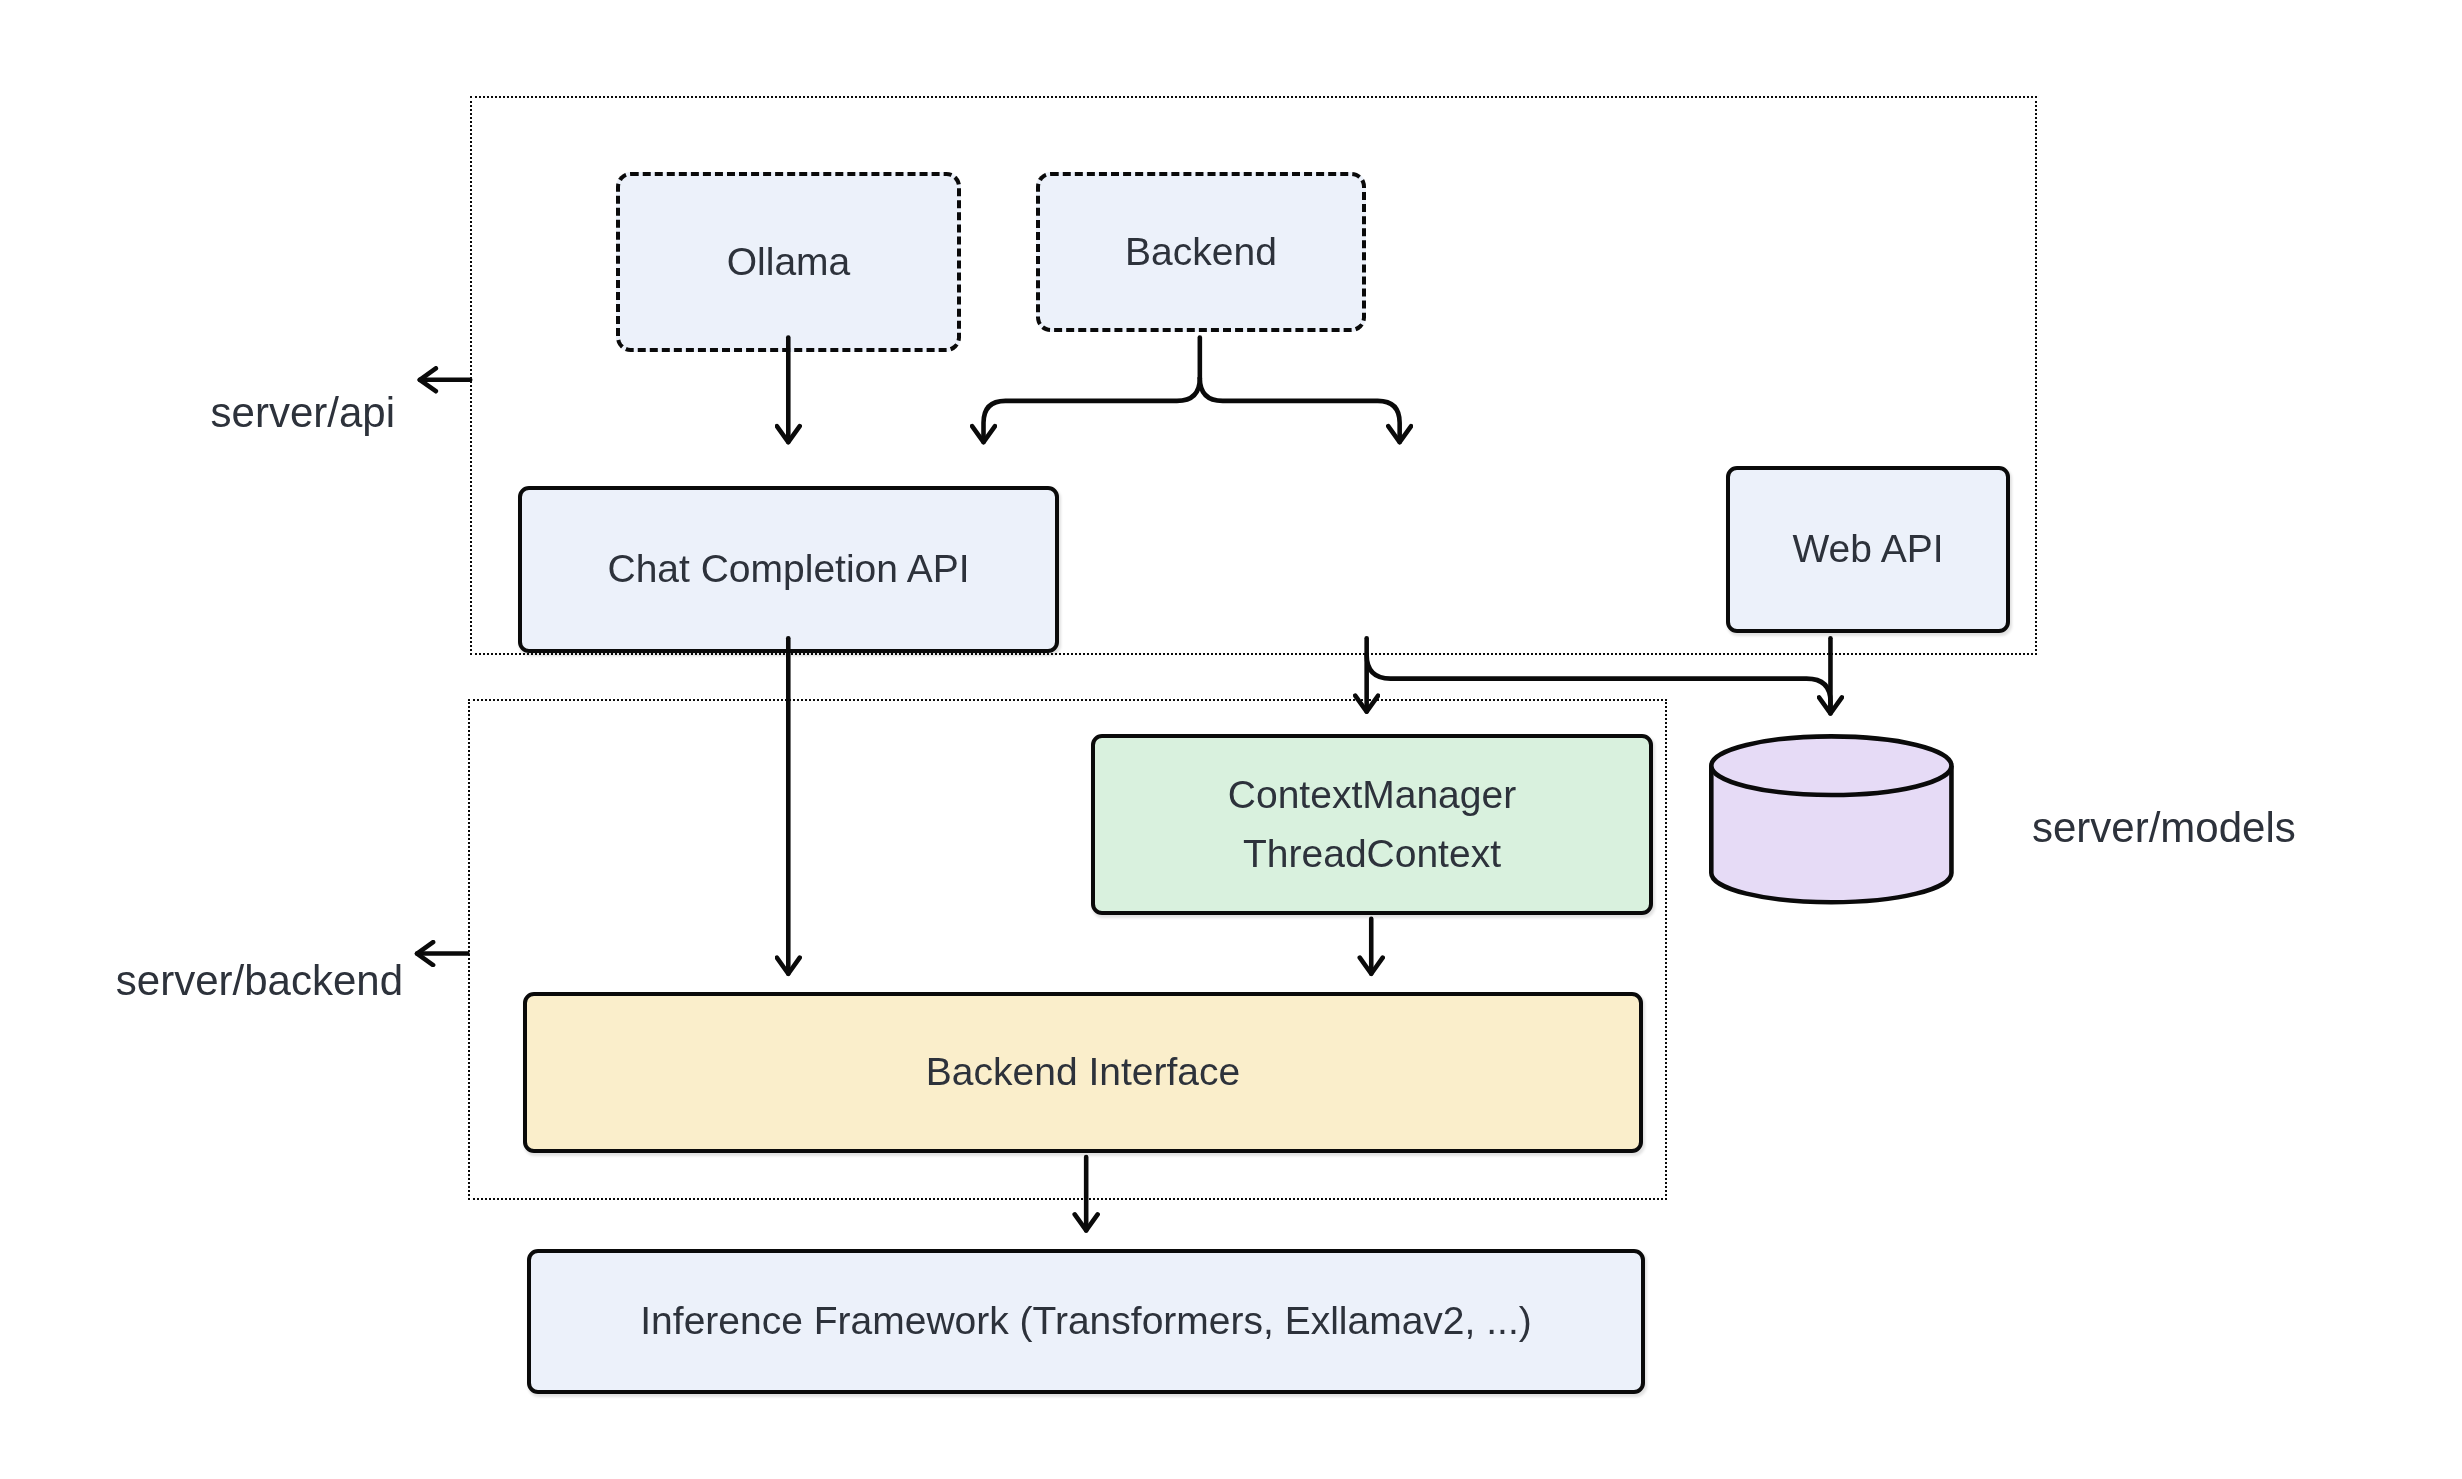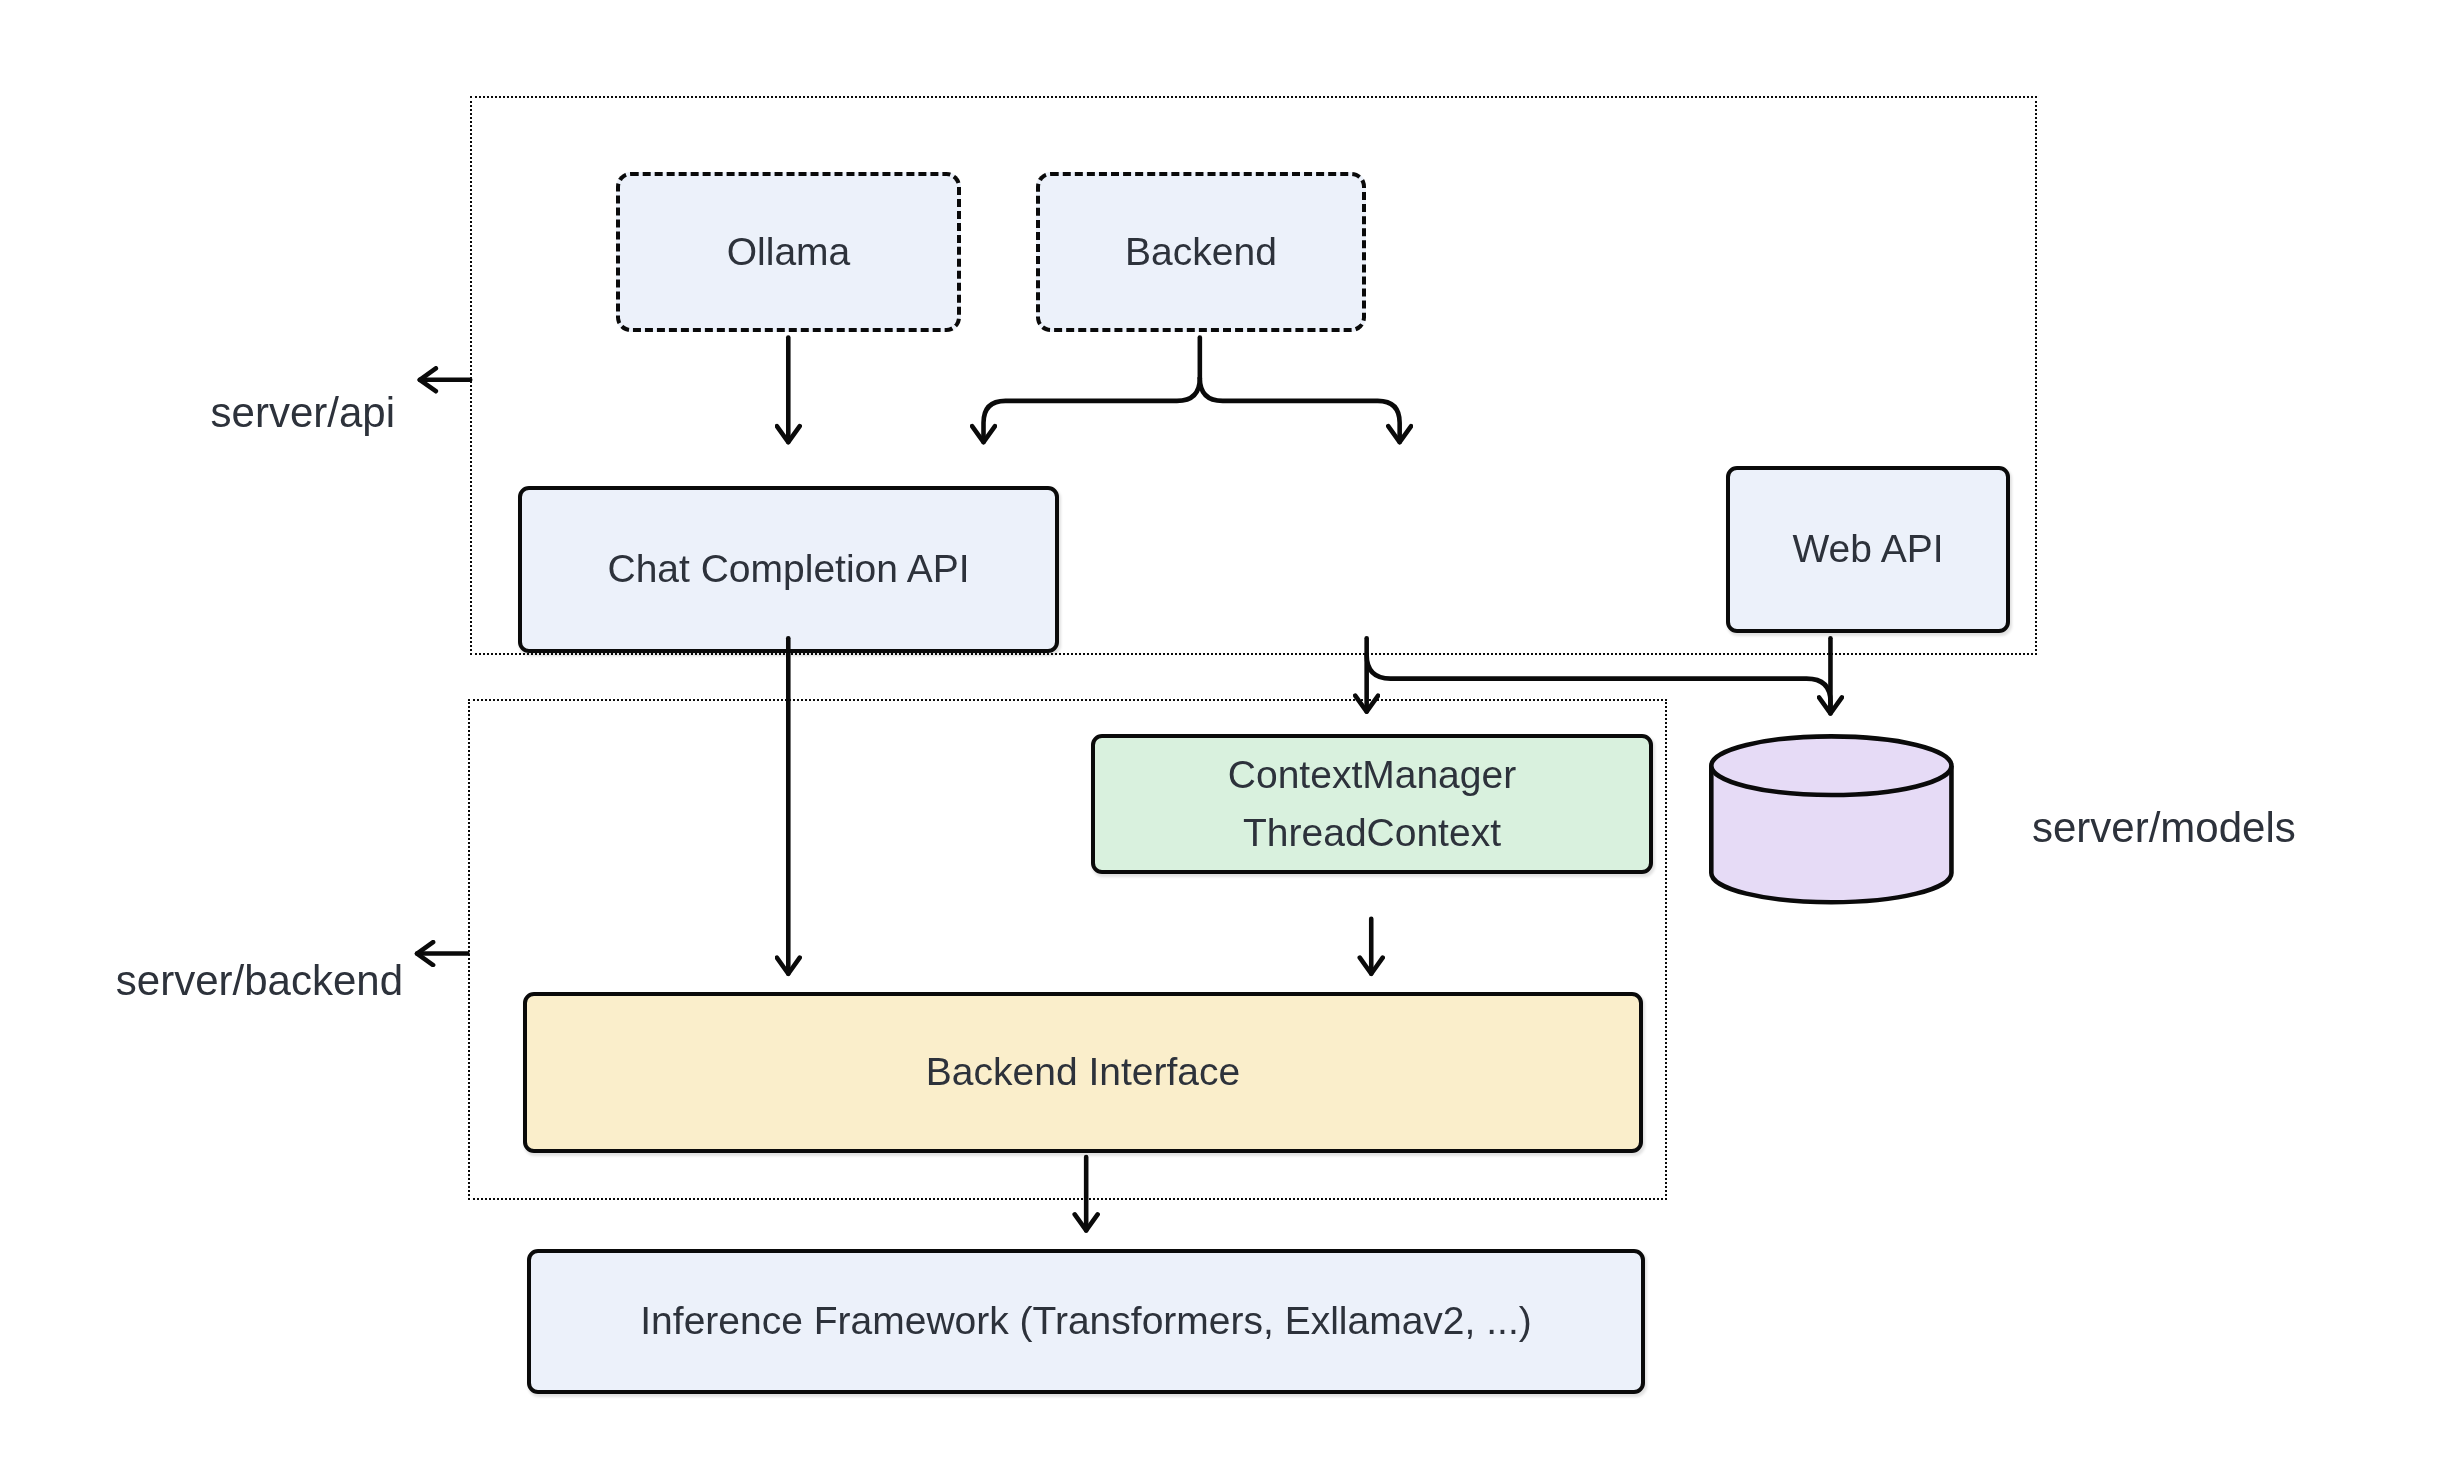--- a/index.html
+++ b/index.html
@@ -34,35 +34,35 @@
 
 <div class="stage">
 
   <div class="group" style="left:470px;top:96px;width:1567px;height:559px;"></div>
   <div class="group" style="left:468px;top:699px;width:1199px;height:501px;"></div>
 
   <div class="outside-label right-align" style="left:138px;top:356px;width:257px;">server/api</div>
   <div class="outside-label right-align" style="left:78px;top:924px;width:325px;">server/backend</div>
   <div class="outside-label" style="left:2032px;top:798px;width:385px;">server/models</div>
 
-  <div class="node dashed blue" style="left:616px;top:172px;width:345px;height:160px;">
+  <div class="node dashed blue" style="left:616px;top:172px;width:345px;height:180px;">
     <span>Ollama</span>
   </div>
   <div class="node dashed blue" style="left:1036px;top:172px;width:330px;height:160px;">
     <span>Backend</span>
   </div>
 
   <div class="node blue" style="left:518px;top:466px;width:541px;height:167px;margin-top:20px;">
     <span>Chat Completion API</span>
   </div>
   <div class="node blue" style="left:1726px;top:466px;width:284px;height:167px;">
     <span>Web API</span>
   </div>
 
-  <div class="node green stack" style="left:1091px;top:734px;width:562px;height:140px;">
+  <div class="node green stack" style="left:1091px;top:734px;width:562px;height:181px;">
     <span>ContextManager</span>
     <span>ThreadContext</span>
   </div>
   <div class="node yellow" style="left:523px;top:992px;width:1120px;height:161px;">
     <span>Backend Interface</span>
   </div>
 
   <div class="node blue" style="left:527px;top:1249px;width:1118px;height:145px;">
     <span>Inference Framework (Transformers, Exllamav2, ...)</span>
   </div>

